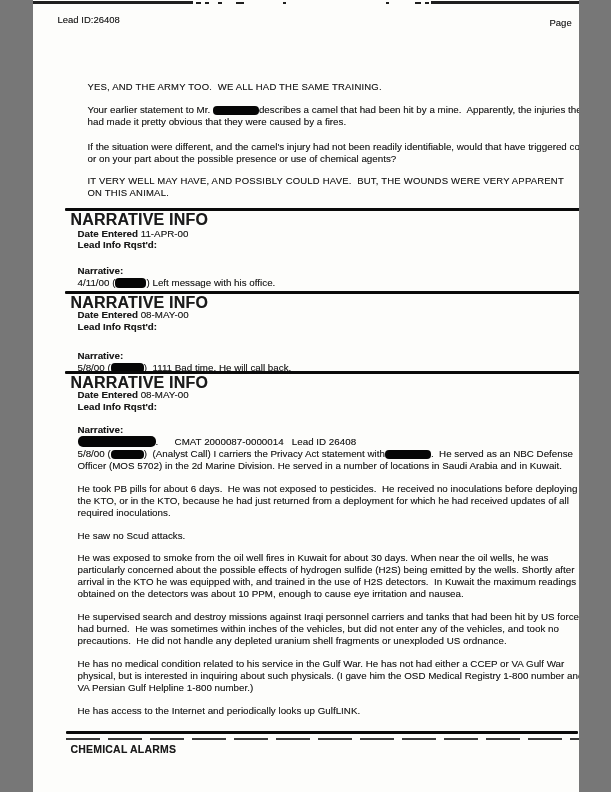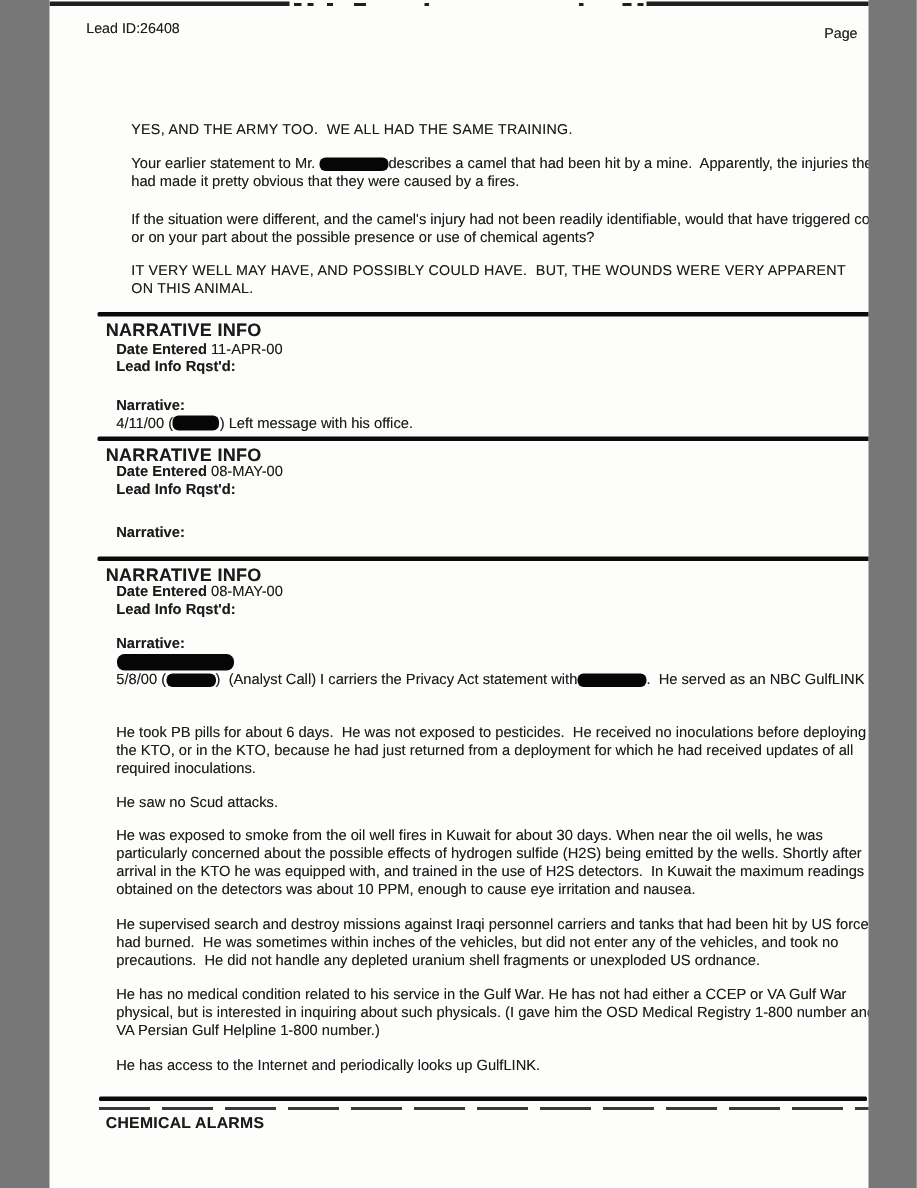--- a/index.html
+++ b/index.html
@@ -16,21 +16,21 @@
   .txt {
     position: absolute;
     white-space: pre;
     font-size: 9.8px;
     line-height: 12px;
     text-shadow: 0 0 0.4px rgba(20,20,20,0.45);
   }
   .caps { font-size: 9.5px; letter-spacing: 0.2px; }
   .b { font-weight: bold; }
   .hdr { font-size: 9.5px; }
-  .ntitle { font-weight: bold; font-size: 12px; letter-spacing: 0.2px; }
+  .ntitle { font-weight: bold; font-size: 16px; letter-spacing: 0.2px; }
   .redact {
     display: inline-block;
     background: #060606;
     border-radius: 4px;
     vertical-align: -2px;
   }
   .rule {
     position: absolute;
     left: 32px;
     width: 543px;
@@ -84,30 +84,32 @@
   <div class="txt" style="left:45px;top:228px"><span class="b">Date Entered</span><span> </span><span>11-APR-00</span></div>
   <div class="txt b" style="left:45px;top:239px">Lead Info Rqst'd:</div>
   <div class="txt b" style="left:45px;top:265px">Narrative:</div>
   <div class="txt" style="left:45px;top:277px"><span>4/11/00 (</span><span class="redact" style="width:31px;height:10px"></span><span>) Left message with his office.</span></div>
 
   <div class="rule" style="top:291px"></div>
   <div class="txt ntitle" style="left:38px;top:297px">NARRATIVE INFO</div>
   <div class="txt" style="left:45px;top:309px"><span class="b">Date Entered</span><span> </span><span>08-MAY-00</span></div>
   <div class="txt b" style="left:45px;top:321px">Lead Info Rqst'd:</div>
   <div class="txt b" style="left:45px;top:350px">Narrative:</div>
+  <div class="txt" style="left:45px;top:362px"><span>5/8/00 (</span><span class="redact" style="width:33px;height:10px"></span><span>)  1111 Bad time. He will call back.</span></div>
 
   <div class="rule" style="top:371px"></div>
   <div class="txt ntitle" style="left:38px;top:377px">NARRATIVE INFO</div>
   <div class="txt" style="left:45px;top:389px"><span class="b">Date Entered</span><span> </span><span>08-MAY-00</span></div>
   <div class="txt b" style="left:45px;top:401px">Lead Info Rqst'd:</div>
   <div class="txt b" style="left:45px;top:424px">Narrative:</div>
 
-  <div class="txt" style="left:45px;top:436px"><span class="redact" style="width:78px;height:11px;border-radius:5px"></span></div>
+  <div class="txt" style="left:45px;top:436px"><span class="redact" style="width:78px;height:11px;border-radius:5px"></span><span>.      CMAT 2000087-0000014   Lead ID 26408</span></div>
 
-  <div class="txt" style="left:45px;top:448px"><span>5/8/00 (</span><span class="redact" style="width:33px;height:9px"></span><span>)  (Analyst Call) I carriers the Privacy Act statement with</span><span class="redact" style="width:46px;height:9px"></span><span>.  He served as an NBC GulfLINK</span></div>
+  <div class="txt" style="left:45px;top:448px"><span>5/8/00 (</span><span class="redact" style="width:33px;height:9px"></span><span>)  (Analyst Call) I carriers the Privacy Act statement with</span><span class="redact" style="width:46px;height:9px"></span><span>.  He served as an NBC Defense</span></div>
+  <div class="txt" style="left:45px;top:460px">Officer (MOS 5702) in the 2d Marine Division. He served in a number of locations in Saudi Arabia and in Kuwait.</div>
 
   <div class="txt" style="left:45px;top:483px">He took PB pills for about 6 days.  He was not exposed to pesticides.  He received no inoculations before deploying to
 the KTO, or in the KTO, because he had just returned from a deployment for which he had received updates of all
 required inoculations.</div>
   <div class="txt" style="left:45px;top:530px">He saw no Scud attacks.</div>
   <div class="txt" style="left:45px;top:552px">He was exposed to smoke from the oil well fires in Kuwait for about 30 days. When near the oil wells, he was
 particularly concerned about the possible effects of hydrogen sulfide (H2S) being emitted by the wells. Shortly after
 arrival in the KTO he was equipped with, and trained in the use of H2S detectors.  In Kuwait the maximum readings
 obtained on the detectors was about 10 PPM, enough to cause eye irritation and nausea.</div>
   <div class="txt" style="left:45px;top:611px">He supervised search and destroy missions against Iraqi personnel carriers and tanks that had been hit by US forces and

